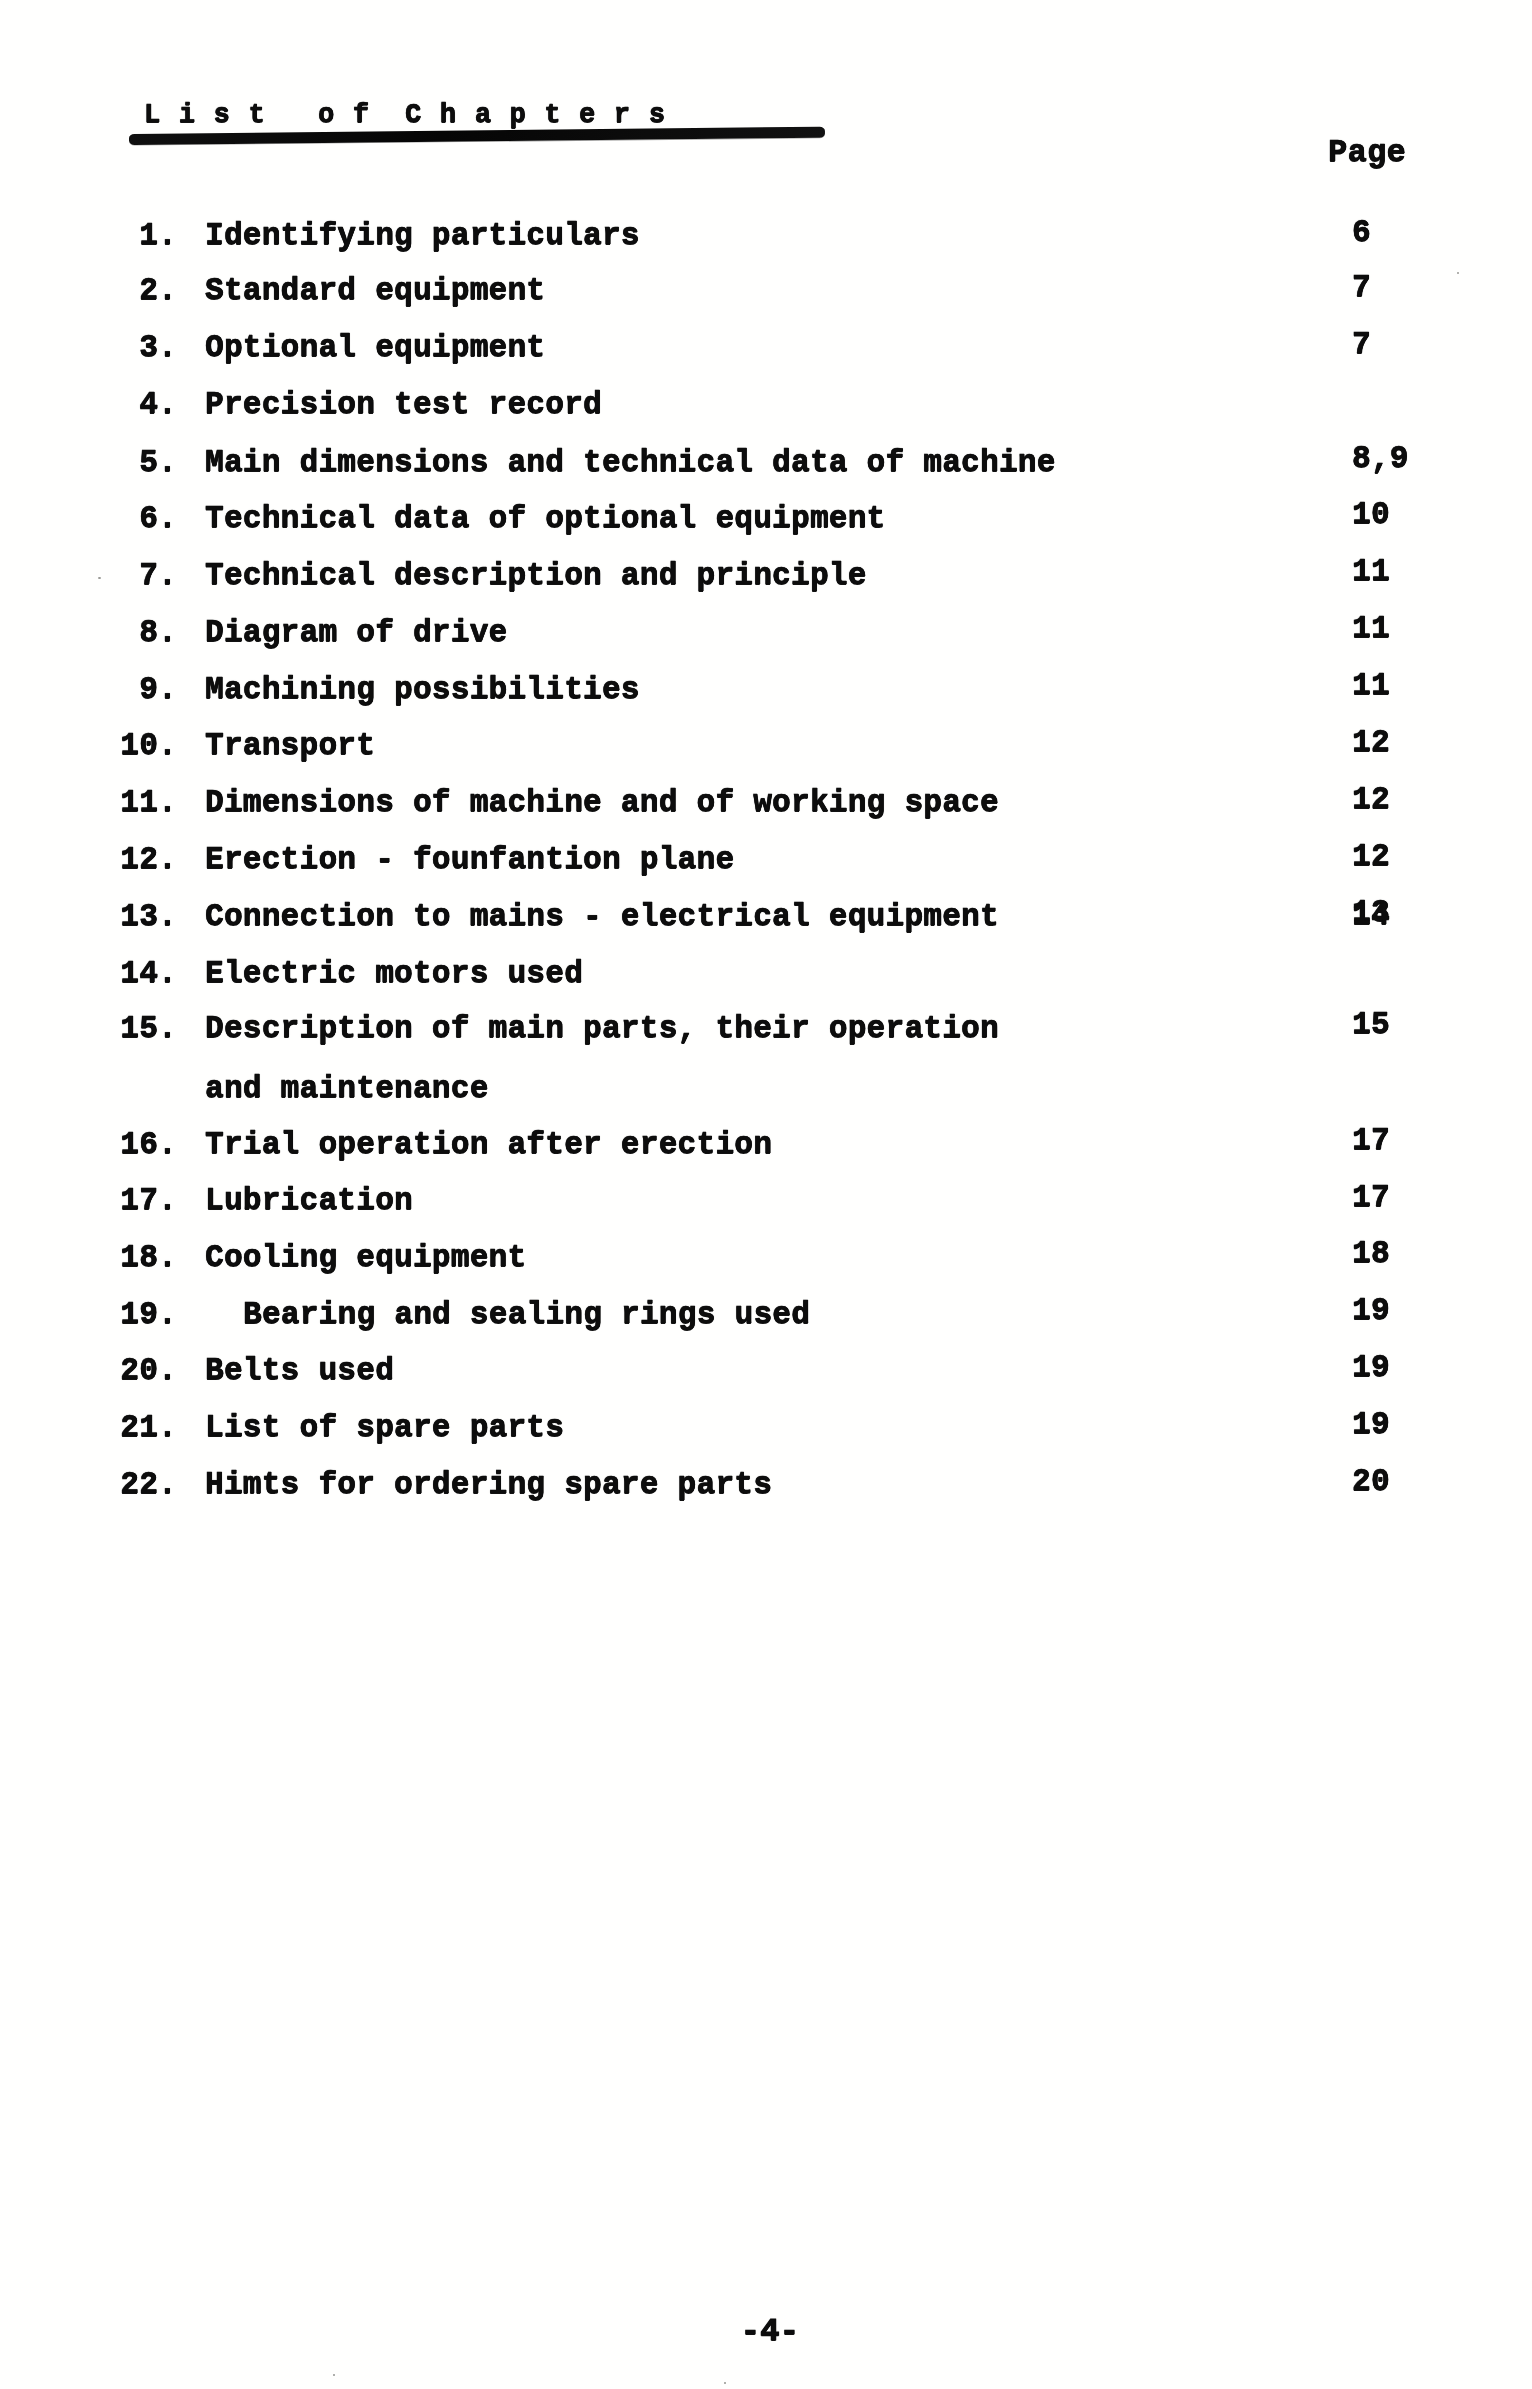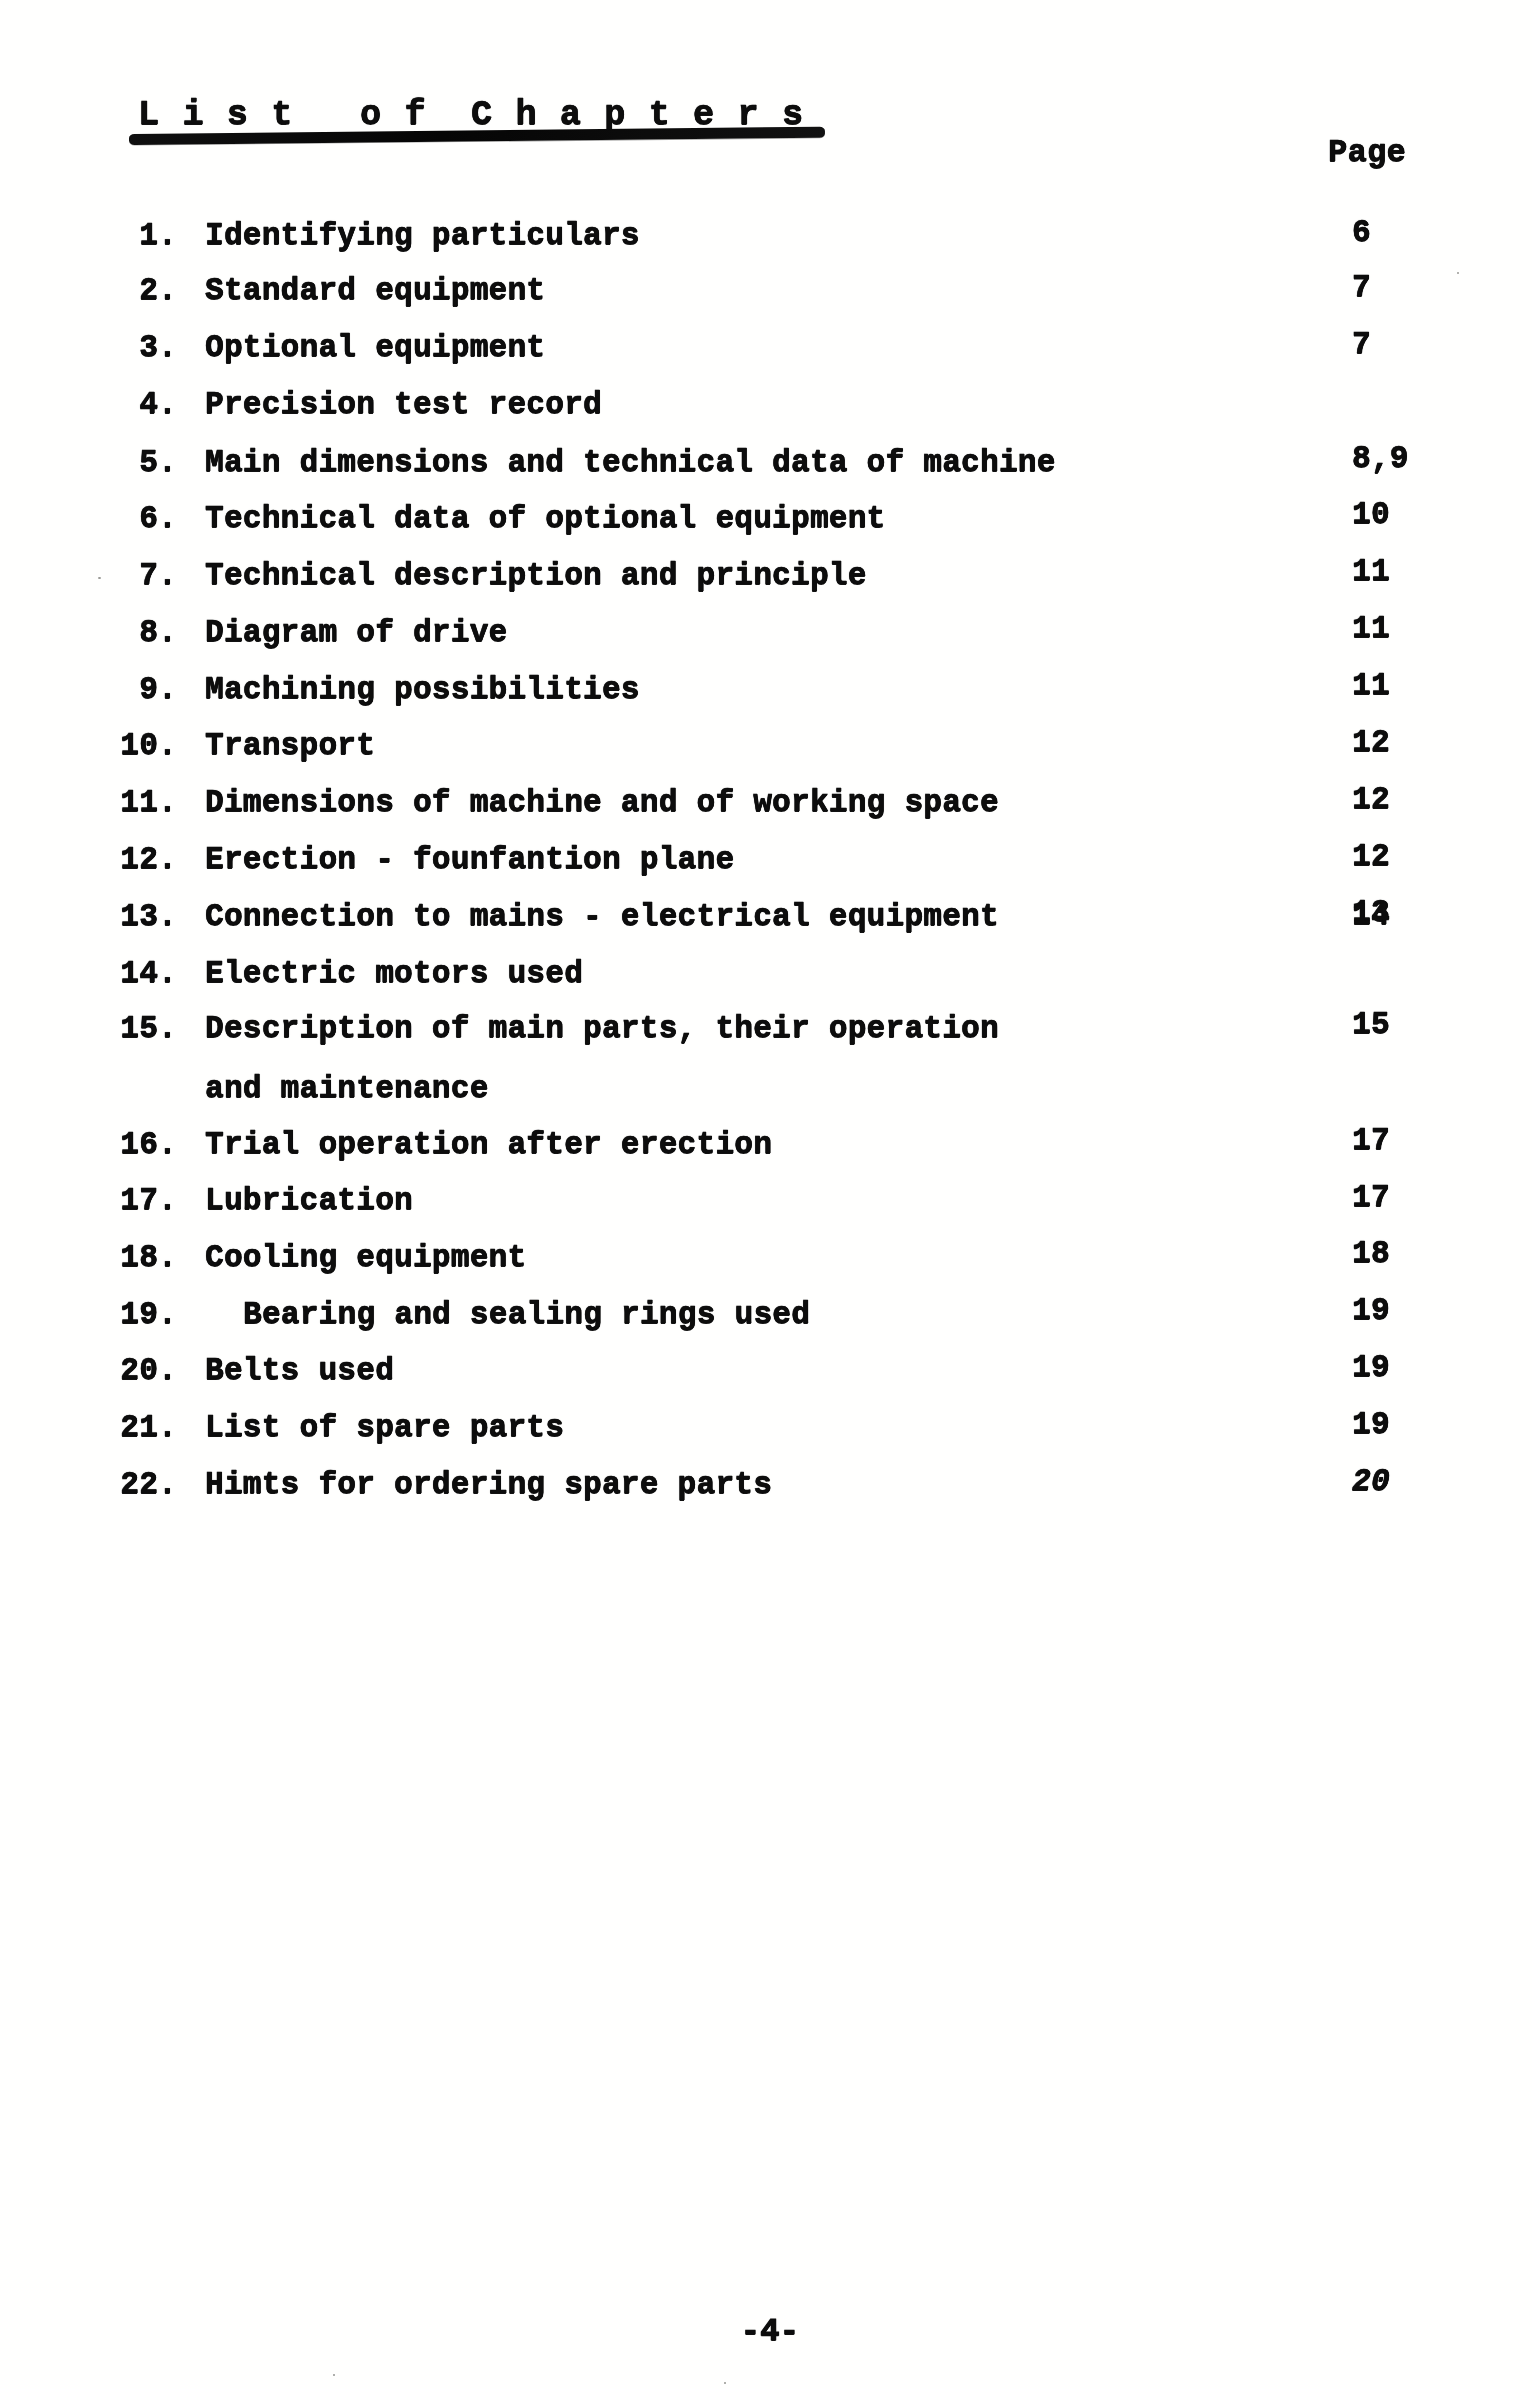--- a/index.html
+++ b/index.html
@@ -18,22 +18,22 @@
     font-weight:700;
     font-size:31px;
     line-height:31px;
     white-space:pre;
     color:#0d0d0d;
     -webkit-text-stroke:0.5px #0d0d0d;
     text-shadow:0.5px 0 0 #101010, 0 0.5px 0 #151515, 0 0 1.2px rgba(10,10,10,0.45);
     letter-spacing:0.3px;
   }
   .page-title{
-    left:138px;top:98px;
-    font-size:35px;line-height:35px;
+    left:144px;top:98px;
+    font-size:27px;line-height:35px;
     letter-spacing:1.2px;
   }
   .title-underline{
     position:absolute;
     left:129px;top:134px;
     width:696px;height:10.8px;
     background:linear-gradient(90deg,#101010 0%,#050505 45%,#121212 100%);
     border-radius:5.4px/4.2px;
     transform:rotate(-0.6deg);
     transform-origin:0 50%;
@@ -130,21 +130,21 @@
       <span class="tw tt" style="top: 1299px; margin-left: 38px;">Bearing and sealing rings used</span>
       <span class="tw pg" style="top: 1295px;">19</span>
       <span class="tw num" style="top: 1355px;">20.</span>
       <span class="tw tt" style="top: 1355px;">Belts used</span>
       <span class="tw pg" style="top: 1352px;">19</span>
       <span class="tw num" style="top: 1412px;">21.</span>
       <span class="tw tt" style="top: 1412px;">List of spare parts</span>
       <span class="tw pg" style="top: 1409px;">19</span>
       <span class="tw num" style="top: 1469px;">22.</span>
       <span class="tw tt" style="top: 1469px; text-align: center;">Himts for ordering spare parts</span>
-      <span class="tw pg" style="top: 1466px; font-style: italic;">20</span>
+      <span class="tw pg" style="top: 1466px;">20</span>
     </div>
 
   <div class="tw folio">-4-</div>
 
   <div class="speck" style="left:98px;top:577px;width:3px;height:2.4px;"></div>
   <div class="speck" style="left:1457px;top:272px;width:2.4px;height:2.4px;"></div>
   <div class="speck" style="left:333px;top:2374px;width:2.4px;height:1.8px;"></div>
   <div class="speck" style="left:724px;top:2382px;width:2.4px;height:1.8px;"></div>
 </div>
 

